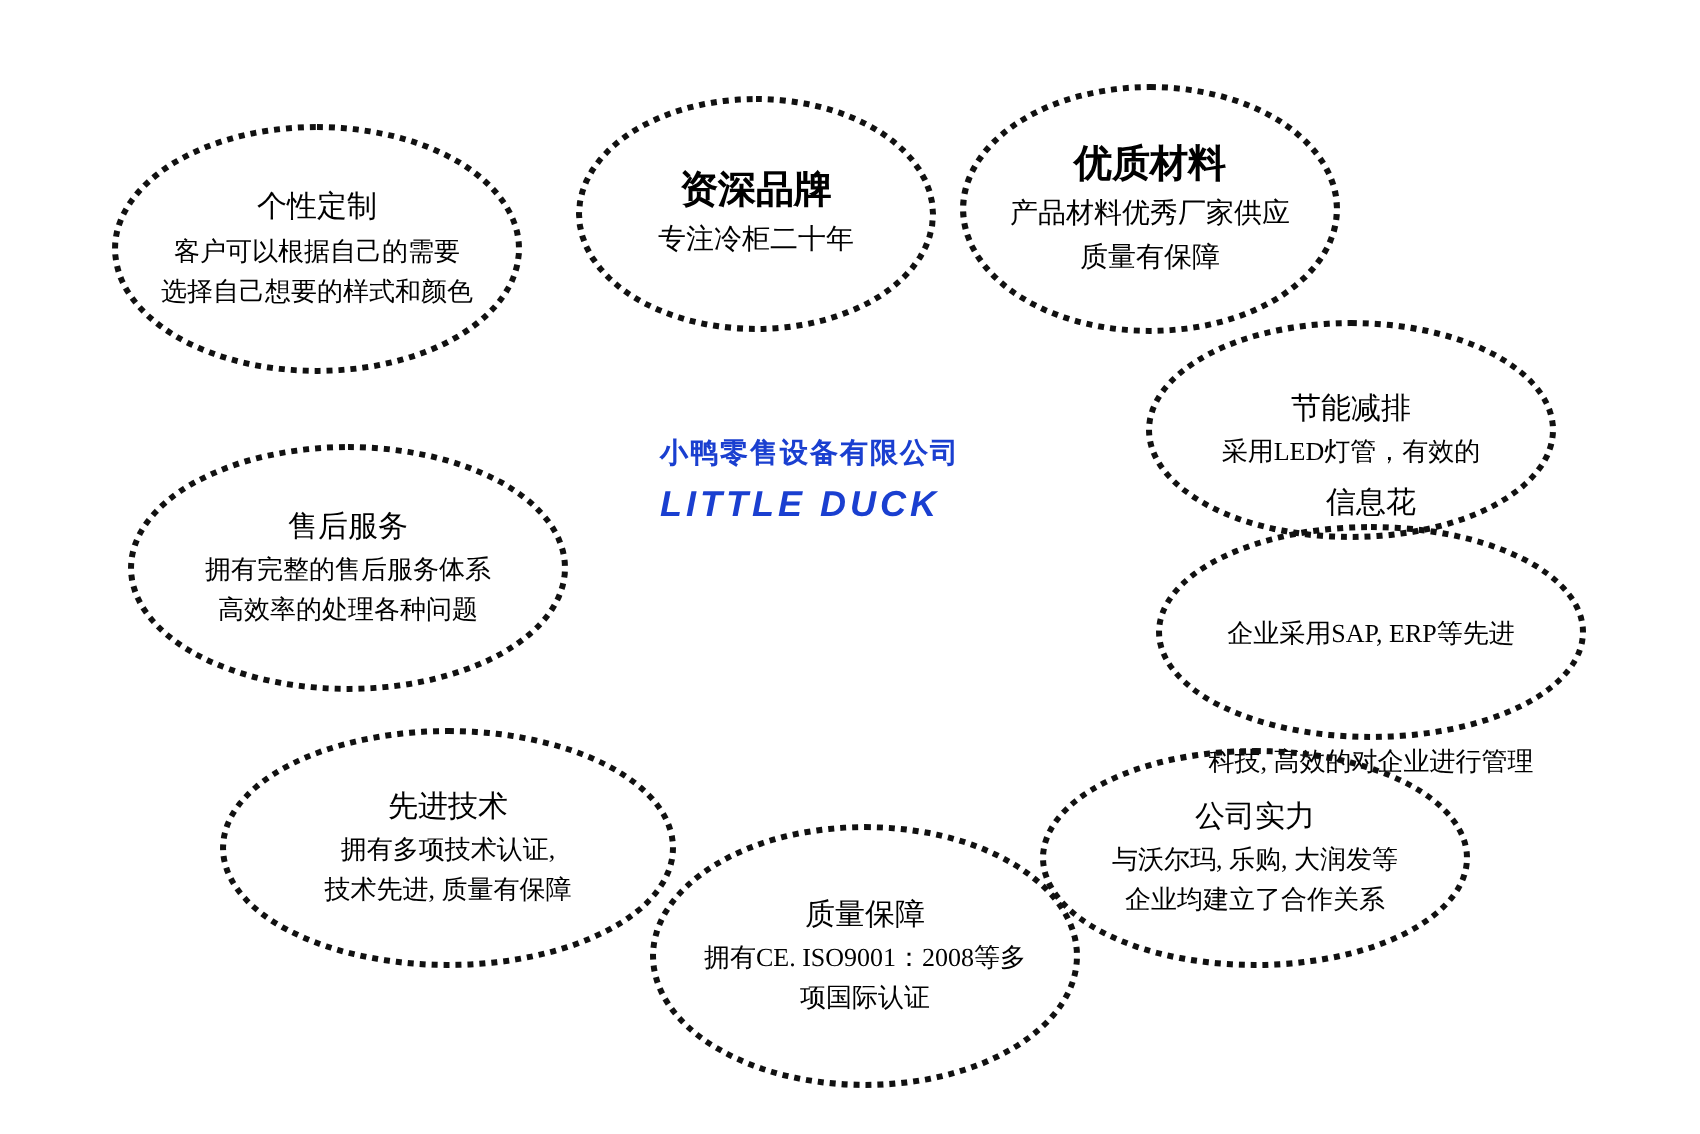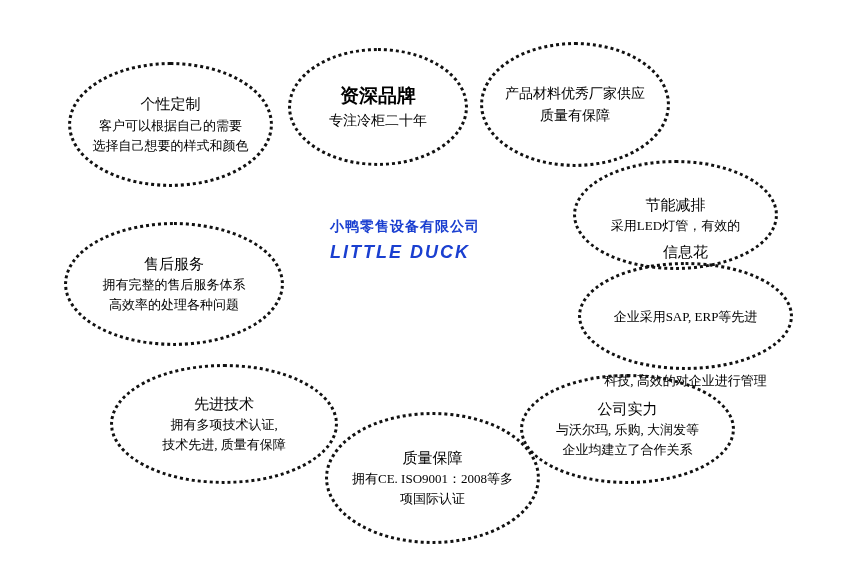--- a/index.html
+++ b/index.html
@@ -70,30 +70,31 @@
 </head>
 <body>
 
 <div id="canvas">
 
   <div class="center-logo" style="color: rgb(26, 63, 208);">
     <div class="cn">小鸭零售设备有限公司</div>
     <div class="en">LITTLE DUCK</div>
   </div>
 
-<div class="bubble" style="left: 68px; top: 62px; width: 205px; height: 125px;">
+<div class="bubble" style="left: 56px; top: 62px; width: 205px; height: 125px;">
       <div class="b-title">个性定制</div>
       <div class="b-line">客户可以根据自己的需要</div>
       <div class="b-line">选择自己想要的样式和颜色</div>
     </div>
     <div class="bubble big" style="left: 288px; top: 48px; width: 180px; height: 118px;">
       <div class="b-title">资深品牌</div>
       <div class="b-line">专注冷柜二十年</div>
     </div>
     <div class="bubble big" style="left: 480px; top: 42px; width: 190px; height: 125px;">
+      <div class="b-title">优质材料</div>
       <div class="b-line">产品材料优秀厂家供应</div>
       <div class="b-line">质量有保障</div>
     </div>
     <div class="bubble" style="left: 573px; top: 160px; width: 205px; height: 110px;">
       <div class="b-title">节能减排</div>
       <div class="b-line">采用LED灯管，有效的</div>
     </div>
     <div class="bubble" style="left: 64px; top: 222px; width: 220px; height: 124px;">
       <div class="b-title">售后服务</div>
       <div class="b-line">拥有完整的售后服务体系</div>

